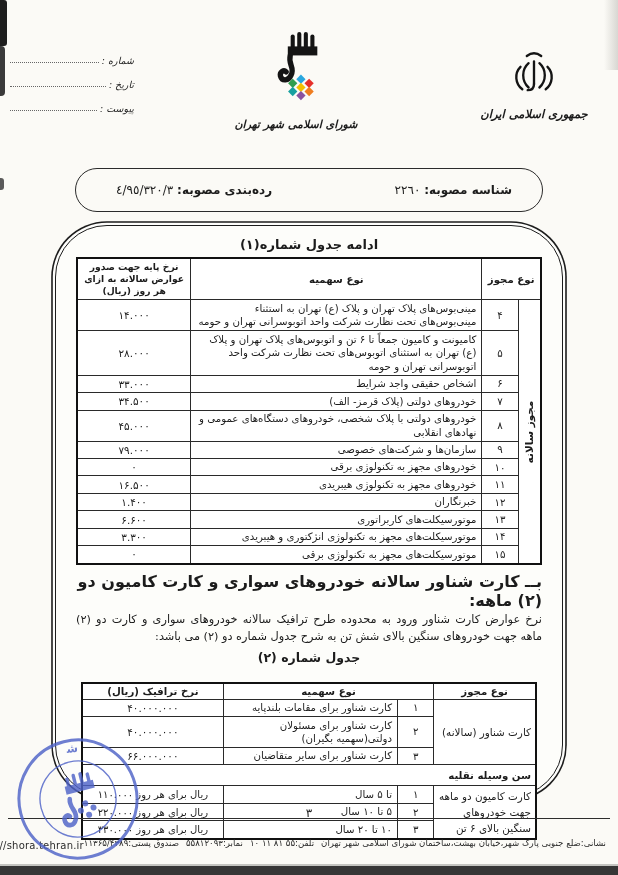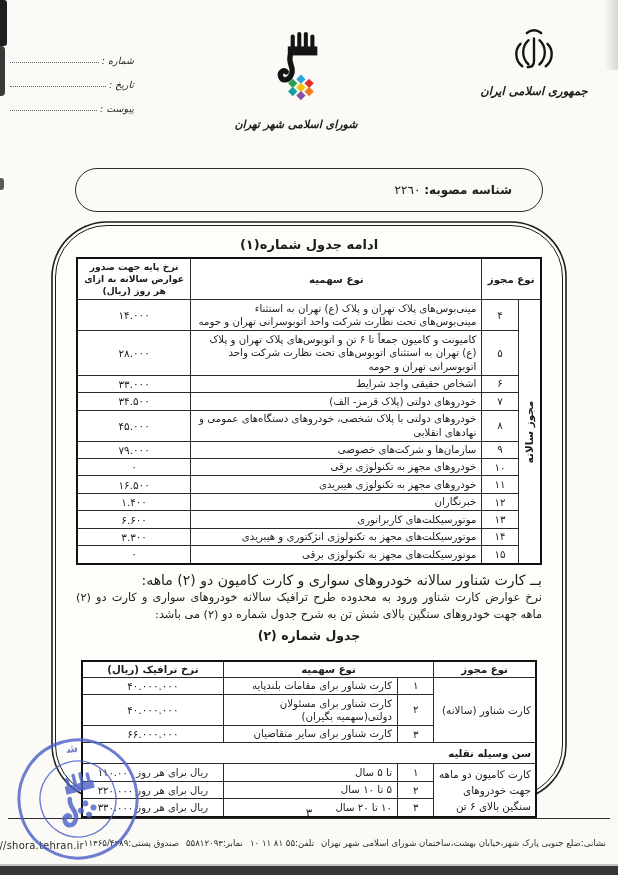--- a/index.html
+++ b/index.html
@@ -18,21 +18,21 @@
   .bottom-strip2{position:absolute;left:0;right:0;bottom:9px;height:2px;background:#8d8d8a;opacity:.5;}
   .corner-smudge{position:absolute;top:0;right:0;width:14px;height:70px;
     background:linear-gradient(to left,#d8d7d2,rgba(216,215,210,0));}
   
   .hdr-fields{position:absolute;top:42px;left:10px;width:124px;font-size:9.5px;font-style:italic;color:#222;}
   .fld{display:flex;align-items:flex-end;height:24px;gap:3px;}
   .fld-label{white-space:nowrap;}
   .fld-dots{flex:1;border-bottom:1.5px dotted #666;margin-bottom:3px;}
   .council-block{position:absolute;top:30px;left:228px;width:136px;text-align:center;}
   .council-caption{margin-top:2px;font-size:11px;font-weight:bold;font-style:italic;white-space:nowrap;}
-  .emblem-block{position:absolute;top:25px;right:24px;width:120px;text-align:center;}
+  .emblem-block{position:absolute;top:48px;right:24px;width:120px;text-align:center;}
   .emblem-caption{margin-top:3px;font-size:11.5px;font-weight:bold;font-style:italic;white-space:nowrap;}
   
   .approval{position:absolute;top:168px;left:75px;width:468px;height:44px;
     border:1.4px solid #2b2b2b;border-radius:24px;
     display:flex;align-items:center;justify-content:space-between;
     padding:0 30px 0 40px;box-sizing:border-box;font-size:12px;}
   .approval b{font-weight:bold;}
   
   .bigbox{position:absolute;top:225px;left:55px;width:508px;height:572px;
     border:1.6px solid #1c1c1c;border-radius:52px;
@@ -53,21 +53,21 @@
   td.rate{text-align:center;font-size:10.4px;}
   td.rate-ltr{direction:ltr;text-align:center;font-size:10px;white-space:nowrap;margin-left:32px;}
   .t1 tbody tr{height:16px;}
   .vert{width:22px;position:relative;padding:0;}
   .vert span{position:absolute;top:50%;left:50%;
     transform:translate(-50%,-50%) rotate(-90deg);
     white-space:nowrap;font-weight:bold;font-size:10.5px;letter-spacing:1px;}
   .group-cell{text-align:right;vertical-align:middle;line-height:1.55;font-size:10.4px;}
   .band td{text-align:right;font-weight:bold;height:18px;}
   
-  .sec-b-head{font-weight:normal;font-size:14px;margin:7px 2px 2px;}
+  .sec-b-head{font-weight:bold;font-size:16px;margin:7px 2px 2px;}
   .sec-b-body{font-size:11.3px;line-height:1.5;text-align:justify;margin:0 2px;}
   
   .pageline{position:absolute;top:818px;left:8px;right:8px;border-top:1.6px solid #2d2d2d;}
   .pagenum{position:absolute;top:806px;left:0;right:0;text-align:center;font-size:12px;}
   .footer{position:absolute;top:838px;left:10px;right:12px;
     display:flex;justify-content:space-between;align-items:flex-start;
     font-size:8.6px;color:#2a2a2a;}
   .footer .info{display:flex;gap:7px;white-space:nowrap;}
   .footer .url{direction:ltr;font-size:10px;letter-spacing:.2px;margin-top:2px;}
   
@@ -135,20 +135,24 @@
     </g>
   </svg>
   <div class="emblem-caption">جمهوری اسلامی ایران</div>
 </div>
 
 <div class="approval">
   <span>
     <b>شناسه مصوبه:</b>
     <span>٢٢٦٠</span>
   </span>
+  <span>
+    <b>رده‌بندی مصوبه:</b>
+    <span>٤/٩٥/٣٢٠/٣</span>
+  </span>
 </div>
 
 <div class="bigbox">
  <div class="box-inner">
 
   <div class="tbl-title">ادامه جدول شماره(۱)</div>
 
   <table class="t1">
     <colgroup>
           <col style="width:22px">

